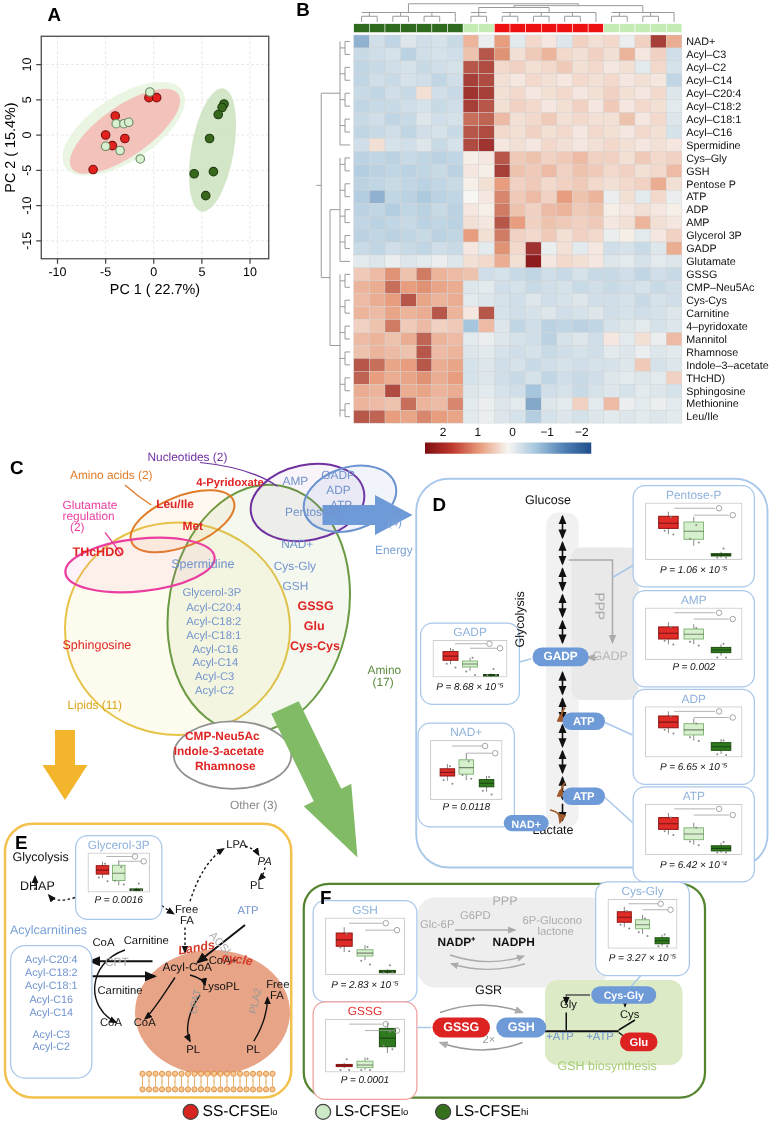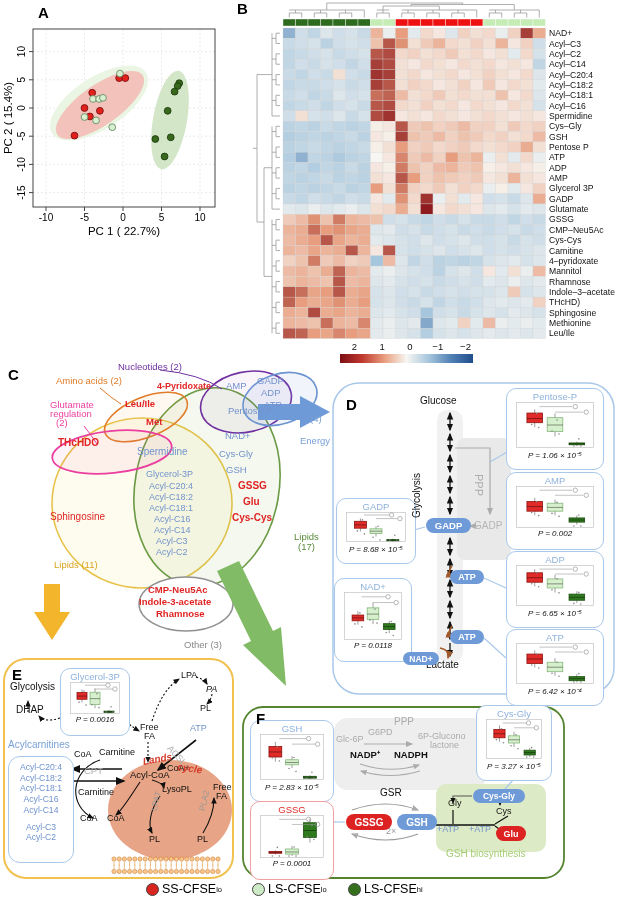--- a/index.html
+++ b/index.html
@@ -1120,21 +1120,21 @@
     </div>
 
   <div id="texts">
       <span class="txt" style="left: 118px; top: 362px; color: rgb(112, 48, 160); font-size: 9.5px;">Nucleotides (2)</span>
       <span class="txt" style="left: 56px; top: 376px; color: rgb(224, 123, 40); font-size: 9.5px;">Amino acids (2)</span>
       <span class="txt" style="left: 50px; top: 400px; color: rgb(234, 62, 160); font-size: 9.5px;">Glutamate</span>
       <span class="txt" style="left: 50px; top: 409px; color: rgb(234, 62, 160); font-size: 9.5px;">regulation</span>
       <span class="txt" style="left: 56px; top: 418px; color: rgb(234, 62, 160); font-size: 9.5px;">(2)</span>
       <span class="txt" style="left: 300px; top: 404px; color: rgb(122, 162, 214); font-size: 9.5px; margin-top: 32px;">Energy</span>
       <span class="txt" style="left: 310px; top: 414px; color: rgb(122, 162, 214); font-size: 9.5px;">(4)</span>
-      <span class="txt" style="left: 294px; top: 532px; color: rgb(90, 138, 60); font-size: 9.5px;">Lipids</span>
+      <span class="txt" style="left: 294px; top: 532px; color: rgb(90, 138, 60); font-size: 9.5px;">Amino</span>
       <span class="txt" style="left: 298px; top: 542px; color: rgb(90, 138, 60); font-size: 9.5px;">(17)</span>
       <span class="txt" style="left: 54px; top: 560px; color: rgb(216, 165, 32); font-size: 9.5px;">Lipids (11)</span>
       <span class="txt" style="left: 184px; top: 640px; color: rgb(138, 138, 138); font-size: 9.5px;">Other (3)</span>
       <span class="txt" style="left: 157px; top: 382px; color: rgb(224, 36, 36); font-size: 9px; font-weight: bold;">4-Pyridoxate</span>
       <span class="txt" style="left: 226px; top: 381px; color: rgb(114, 147, 204); font-size: 9.5px;">AMP</span>
       <span class="txt" style="left: 257px; top: 376px; color: rgb(114, 147, 204); font-size: 9.5px;">GADP</span>
       <span class="txt" style="left: 261px; top: 388px; color: rgb(114, 147, 204); font-size: 9.5px;">ADP</span>
       <span class="txt" style="left: 264px; top: 400px; color: rgb(114, 147, 204); font-size: 9.5px;">ATP</span>
       <span class="txt" style="left: 228px; top: 406px; color: rgb(114, 147, 204); font-size: 9.5px;">Pentose-P</span>
       <span class="txt" style="left: 125px; top: 399px; color: rgb(224, 36, 36); font-size: 9.5px; font-weight: bold;">Leu/Ile</span>

